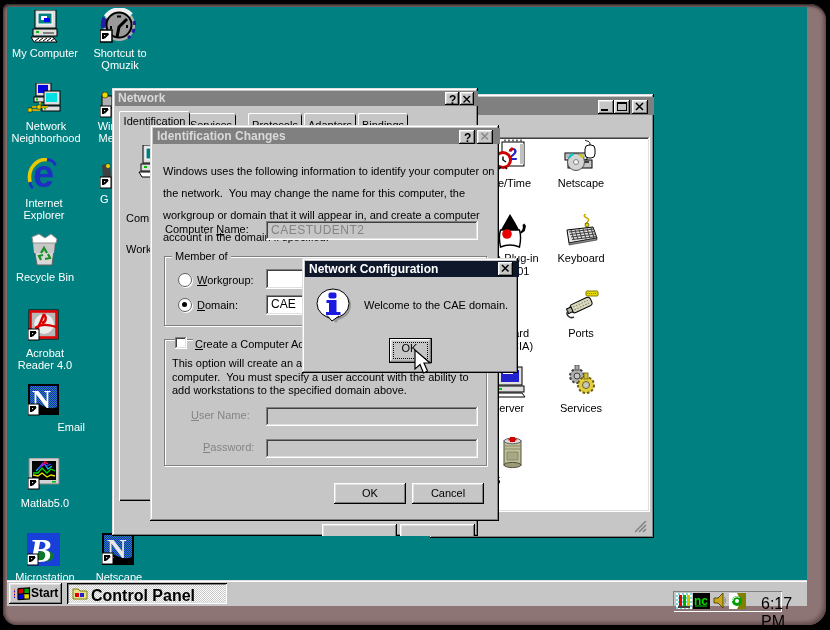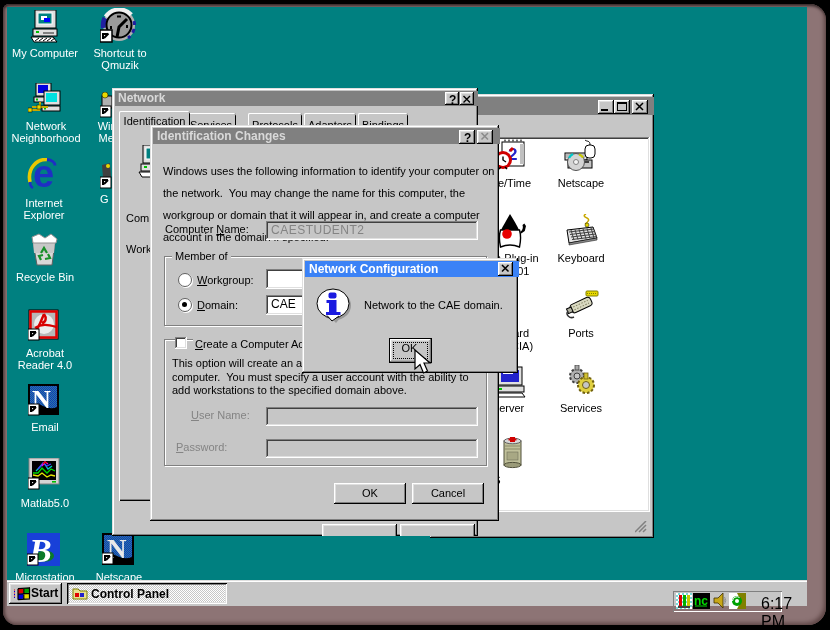--- a/index.html
+++ b/index.html
@@ -12,21 +12,21 @@
     box-shadow:inset 0 4px 3px -2px #352828,inset 4px 0 3px -2px #544040,inset -3px -3px 4px -1px #5e4646;
     border-radius:6px 16px 18px 14px;}
   #screen{left:7px;top:7px;width:800px;height:599px;background:#008080;}
   .dlabel{position:absolute;color:#fff;font-size:11px;line-height:12px;text-align:center;z-index:2;}
   .dicon{position:absolute;z-index:2;}
   
   .win{position:absolute;background:#c6c6c6;
     box-shadow:inset -1px -1px #000,inset 1px 1px #dfdfdf,inset -2px -2px #808080,inset 2px 2px #fff;}
   .tbar{position:absolute;background:#808080;color:#d9d9d9;font-weight:bold;font-size:12px;
     line-height:15px;padding-left:3px;overflow:hidden;white-space:nowrap;}
-  .tbar.active{background:#3b82f6;color:#fff;}
+  .tbar.active{background:#0f172a;color:#fff;}
   .btn{position:absolute;background:#c6c6c6;
     box-shadow:inset -1px -1px #000,inset 1px 1px #fff,inset -2px -2px #808080,inset 2px 2px #dfdfdf;
     font-size:11px;text-align:center;color:#000;}
   .cbtn{position:absolute;background:#c6c6c6;
     box-shadow:inset -1px -1px #000,inset 1px 1px #fff,inset -2px -2px #808080,inset 2px 2px #dfdfdf;
     text-align:center;font-weight:bold;color:#000;}
   .field{position:absolute;background:#c6c6c6;
     box-shadow:inset -1px -1px #fff,inset 1px 1px #808080,inset -2px -2px #dfdfdf,inset 2px 2px #404040;}
   .wfield{position:absolute;background:#fff;
     box-shadow:inset -1px -1px #fff,inset 1px 1px #808080,inset -2px -2px #dfdfdf,inset 2px 2px #404040;}
@@ -146,21 +146,21 @@
         <pattern id="dth" width="2" height="2" patternUnits="userSpaceOnUse">
 <rect width="1" height="1" fill="#1133bb"></rect>
           <rect x="1" y="1" width="1" height="1" fill="#1133bb"></rect>
         </pattern>
       </defs>
 <path d="M2 22 q 7 -4 13 0 q 8 4 14 1 L29 29 L2 29 z" fill="#000"></path>
 <text x="4" y="24" font-family="Liberation Serif" font-weight="bold" font-size="26" fill="#fff">N</text>
 <rect x="0" y="20" width="11" height="11" fill="#fff" stroke="#000"></rect>
 <path d="M3 28 L3 23 L8 23 M8 23 L4 27" stroke="#000" stroke-width="2" fill="none"></path>
 </svg></div>
-<div class="dlabel" style="left:5px;top:421px;width:80px;">Email</div>
+<div class="dlabel" style="left:5px;top:421px;width:80px;text-align:right;">Email</div>
 
 <div class="dicon" style="left:28px;top:458px;">
 <svg width="32" height="33">
 <rect x="1" y="0" width="30" height="26" fill="#d4d4d4" stroke="#808080"></rect>
 <rect x="4" y="3" width="24" height="19" fill="#000"></rect>
 <g fill="none" stroke-width="1.3">
 <path d="M5 17 l5 1 l4 -3 l5 4 l4 -2 l4 1" stroke="#e8e800"></path>
 <path d="M5 15 l5 0 l4 -5 l5 5 l4 -4 l4 2" stroke="#00d800"></path>
 <path d="M8 13 l4 -4 l4 -4 l4 6 l4 -3" stroke="#00c8c8"></path>
 <path d="M10 11 l5 -6 l4 3 l4 -2" stroke="#4040ff"></path>
@@ -372,21 +372,21 @@
   <div class="t11" style="left:47px;top:174px;"><u>D</u>omain:</div>
   <div class="wfield" style="left:116px;top:170px;width:96px;height:20px;"></div>
   <div class="t11" style="left:121px;top:173px;font-size:12px;">CAE</div>
 
   <div class="grp" style="left:14px;top:214px;width:321px;height:125px;"></div>
   <div class="abs" style="left:25px;top:212px;width:12px;height:12px;background:#fff;box-shadow:inset -1px -1px #fff,inset 1px 1px #808080,inset -2px -2px #dfdfdf,inset 2px 2px #404040;"></div>
   <div class="t11" style="left:43px;top:213px;background:#c6c6c6;padding:0 2px;"><u>C</u>reate a Computer Account in the Domain</div>
   <div class="t11" style="left:22px;top:232px;white-space:normal;width:306px;line-height:13.5px;">This option will create an account on the domain for this computer.&nbsp; You must specify a user account with the ability to add workstations to the specified domain above.</div>
   <div class="t11 gray" style="left:41px;top:284px;"><u>U</u>ser Name:</div>
   <div class="field" style="left:116px;top:282px;width:212px;height:19px;"></div>
-  <div class="t11 gray" style="left:26px;top:316px;"><u>P</u>assword:</div>
+  <div class="t11 gray" style="left:53px;top:316px;"><u>P</u>assword:</div>
   <div class="field" style="left:116px;top:314px;width:212px;height:19px;"></div>
   <div class="btn" style="left:184px;top:358px;width:72px;height:21px;line-height:21px;">OK</div>
   <div class="btn" style="left:262px;top:358px;width:72px;height:21px;line-height:21px;">Cancel</div>
 </div>
 
 <div class="win" style="left:302px;top:258px;width:216px;height:115px;z-index:6;">
   <div class="tbar active" style="left:3px;top:3px;width:210px;height:16px;line-height:16px;padding-left:4px;">Network Configuration</div>
   <div class="cbtn" style="left:196px;top:4px;width:15px;height:14px;"><svg width="15" height="14">
         <path d="M4 3 L10.5 9.5 M10.5 3 L4 9.5" stroke="#000" stroke-width="1.5"></path>
       </svg></div>
@@ -396,21 +396,21 @@
     <ellipse cx="18" cy="16.5" rx="16" ry="14.5" fill="#fff" stroke="#000"></ellipse>
     <polygon points="12,28 24,29 17,34" fill="#fff"></polygon>
     <path d="M12 28.5 L17 34 L24 29" stroke="#000" fill="none"></path>
     <g fill="#1a1ae0">
      <rect x="13.5" y="5.5" width="8" height="6" rx="2"></rect>
      <rect x="11.5" y="13" width="7" height="3"></rect>
      <rect x="14" y="13" width="7.5" height="13"></rect>
      <rect x="11" y="25" width="14.5" height="3"></rect>
     </g>
   </svg>
-  <div class="t11" style="left:62px;top:41px;">Network to the CAE domain.</div>
+  <div class="t11" style="left:62px;top:41px;">Welcome to the CAE domain.</div>
   <div class="abs" style="left:87px;top:80px;width:41px;height:23px;background:#c6c6c6;border:1px solid #000;
        box-shadow:inset -1px -1px #808080,inset 1px 1px #fff,inset -2px -2px #b0b0b0,inset 2px 2px #dfdfdf;">
     <div class="abs" style="left:3px;top:3px;width:33px;height:15px;border:1px dotted #000;"></div>
     <div class="abs" style="left:0;top:3px;width:39px;text-align:center;font-size:11px;">OK</div>
   </div>
 </div>
 
 <svg class="abs" style="left:414px;top:349px;z-index:10;" width="20" height="27">
   <polygon points="1,1 1,20 6,15.5 9.5,24 13.5,22 10,14 16,14" fill="#fff" stroke="#000" stroke-width="1.2"></polygon>
 </svg>
@@ -431,21 +431,21 @@
     <div class="abs" style="left:22px;top:3px;font-weight:bold;font-size:12px;">Start</div>
   </div>
   <div class="abs" style="left:60px;top:3px;width:160px;height:21px;
        box-shadow:inset 1px 1px #000,inset -1px -1px #fff,inset 2px 2px #808080,inset -2px -2px #dfdfdf;
        background:repeating-conic-gradient(#fff 0% 25%,#c6c6c6 0% 50%);background-size:2px 2px;">
     <svg class="abs" style="left:5px;top:3px;" width="16" height="15">
       <path d="M1 4 L1 13 L15 13 L15 5 L8 5 L6 3 L1 3 z" fill="#e8e090" stroke="#808000"></path>
       <rect x="3" y="7" width="4" height="4" fill="#e00000"></rect>
         <rect x="8" y="7" width="4" height="4" fill="#2222cc"></rect>
     </svg>
-    <div class="abs" style="left:24px;top:4px;font-weight:bold;font-size:12px;">Control Panel</div>
+    <div class="abs" style="left:24px;top:4px;font-weight:bold;font-size:16px;">Control Panel</div>
   </div>
   <div class="abs" style="left:666px;top:11px;width:109px;height:21px;box-shadow:inset 1px 1px #808080,inset -1px -1px #fff;">
     <svg class="abs" style="left:3px;top:2px;" width="16" height="16">
       <rect x="0" y="0" width="16" height="16" fill="#7ad8d8"></rect>
       <rect x="0" y="0" width="16" height="16" fill="url(#chk)"></rect>
       <defs>
           <pattern id="chk" width="4" height="4" patternUnits="userSpaceOnUse">
         <rect width="2" height="2" fill="#fff"></rect>
             <rect x="2" y="2" width="2" height="2" fill="#fff"></rect>
           </pattern>

